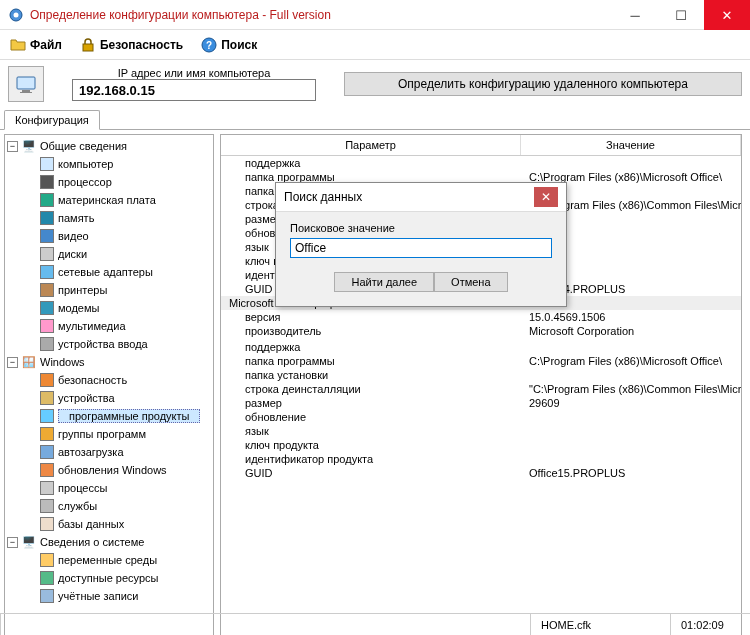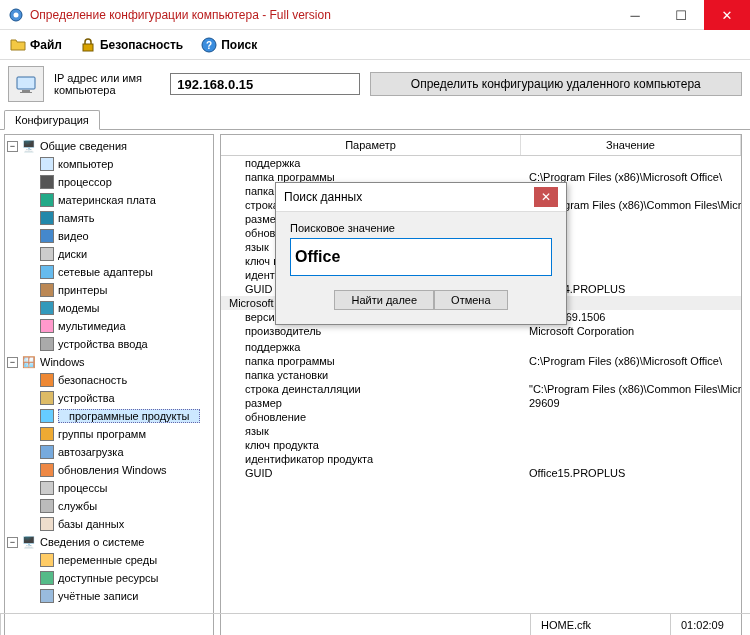--- a/index.html
+++ b/index.html
@@ -14,21 +14,21 @@
 .titlebar .win-btn.close { background: #e81123; color: #fff; }
 
 
 .menubar { height: 30px; display: flex; align-items: center; padding: 0 6px; gap: 10px; border-bottom: 1px solid #ddd; }
 .menubar .menu-item { display: flex; align-items: center; gap: 4px; font-size: 12px; padding: 2px 4px; font-weight: bold; }
 .menubar .menu-icon { width: 16px; height: 16px; display: inline-block; }
 
 
 .top-area { padding: 6px 8px; display: flex; align-items: center; gap: 10px; }
 .top-icon-btn { width: 36px; height: 36px; border: 1px solid #aaa; background: #eee; display: flex; align-items: center; justify-content: center; }
-.ip-block { display: flex; align-items: center; flex: 0 0 280px; }
+.ip-block { display: flex; flex-direction: column; align-items: center; flex: 0 0 280px; }
 .ip-label { font-size: 11px; color: #000; }
 .ip-input { width: 244px; height: 22px; border: 1px solid #7a7a7a; font-size: 13px; font-weight: bold; padding: 0 6px; }
 .detect-btn { flex: 1; height: 24px; border: 1px solid #adadad; background: #e1e1e1; font-size: 12px; cursor: default; }
 
 
 .tabstrip { display: flex; align-items: flex-end; padding-left: 4px; height: 22px; position: relative; border-bottom: 1px solid #aaa; }
 .tab { font-size: 11px; padding: 3px 10px; border: 1px solid #aaa; border-bottom: 1px solid #fff; background: #fff; position: relative; top: 1px; border-radius: 2px 2px 0 0; }
 
 
 .main { display: flex; height: 530px; padding: 4px 8px 4px 4px; gap: 6px; }
@@ -56,21 +56,21 @@
 .row .cell.v { flex: 1; }
 .row.section .cell.p { padding-left: 8px; width: 100%; }
 
 
 .dialog { position: absolute; left: 275px; top: 182px; width: 292px; background: #f0f0f0; border: 1px solid #888; box-shadow: 2px 2px 6px rgba(0,0,0,0.25); z-index: 50; }
 .dialog .dlg-title { background: #fff; border-bottom: 1px solid #ddd; padding: 4px 8px; font-size: 12px; display: flex; align-items: center; }
 .dialog .dlg-title .t { flex: 1; }
 .dialog .dlg-close { width: 24px; height: 20px; background: #c75050; color: #fff; font-size: 12px; display: flex; align-items: center; justify-content: center; }
 .dialog .dlg-body { padding: 10px 14px 14px; }
 .dialog .dlg-label { font-size: 11px; margin-bottom: 4px; }
-.dialog .dlg-input { width: 100%; height: 20px; border: 1px solid #0078d7; padding: 18px 4px; font-size: 16px; font-weight: bold; }
+.dialog .dlg-input { width: 100%; height: 20px; border: 1px solid #0078d7; padding: 0 4px; font-size: 12px; }
 .dialog .dlg-btns { display: flex; justify-content: center; margin-top: 14px; }
 .dialog .dlg-btn { padding: 3px 16px; font-size: 11px; border: 1px solid #adadad; background: #e1e1e1; }
 
 
 .statusbar { position: absolute; bottom: 0; left: 0; right: 0; height: 22px; border-top: 1px solid #ccc; display: flex; font-size: 11px; align-items: center; }
 .statusbar .cell { border-left: 1px solid #ccc; padding: 0 10px; height: 100%; display: flex; align-items: center; }
 .statusbar .flex { flex: 1; }
 
 
 .sq { display:inline-block; width:14px; height:14px; border:1px solid #777; }

